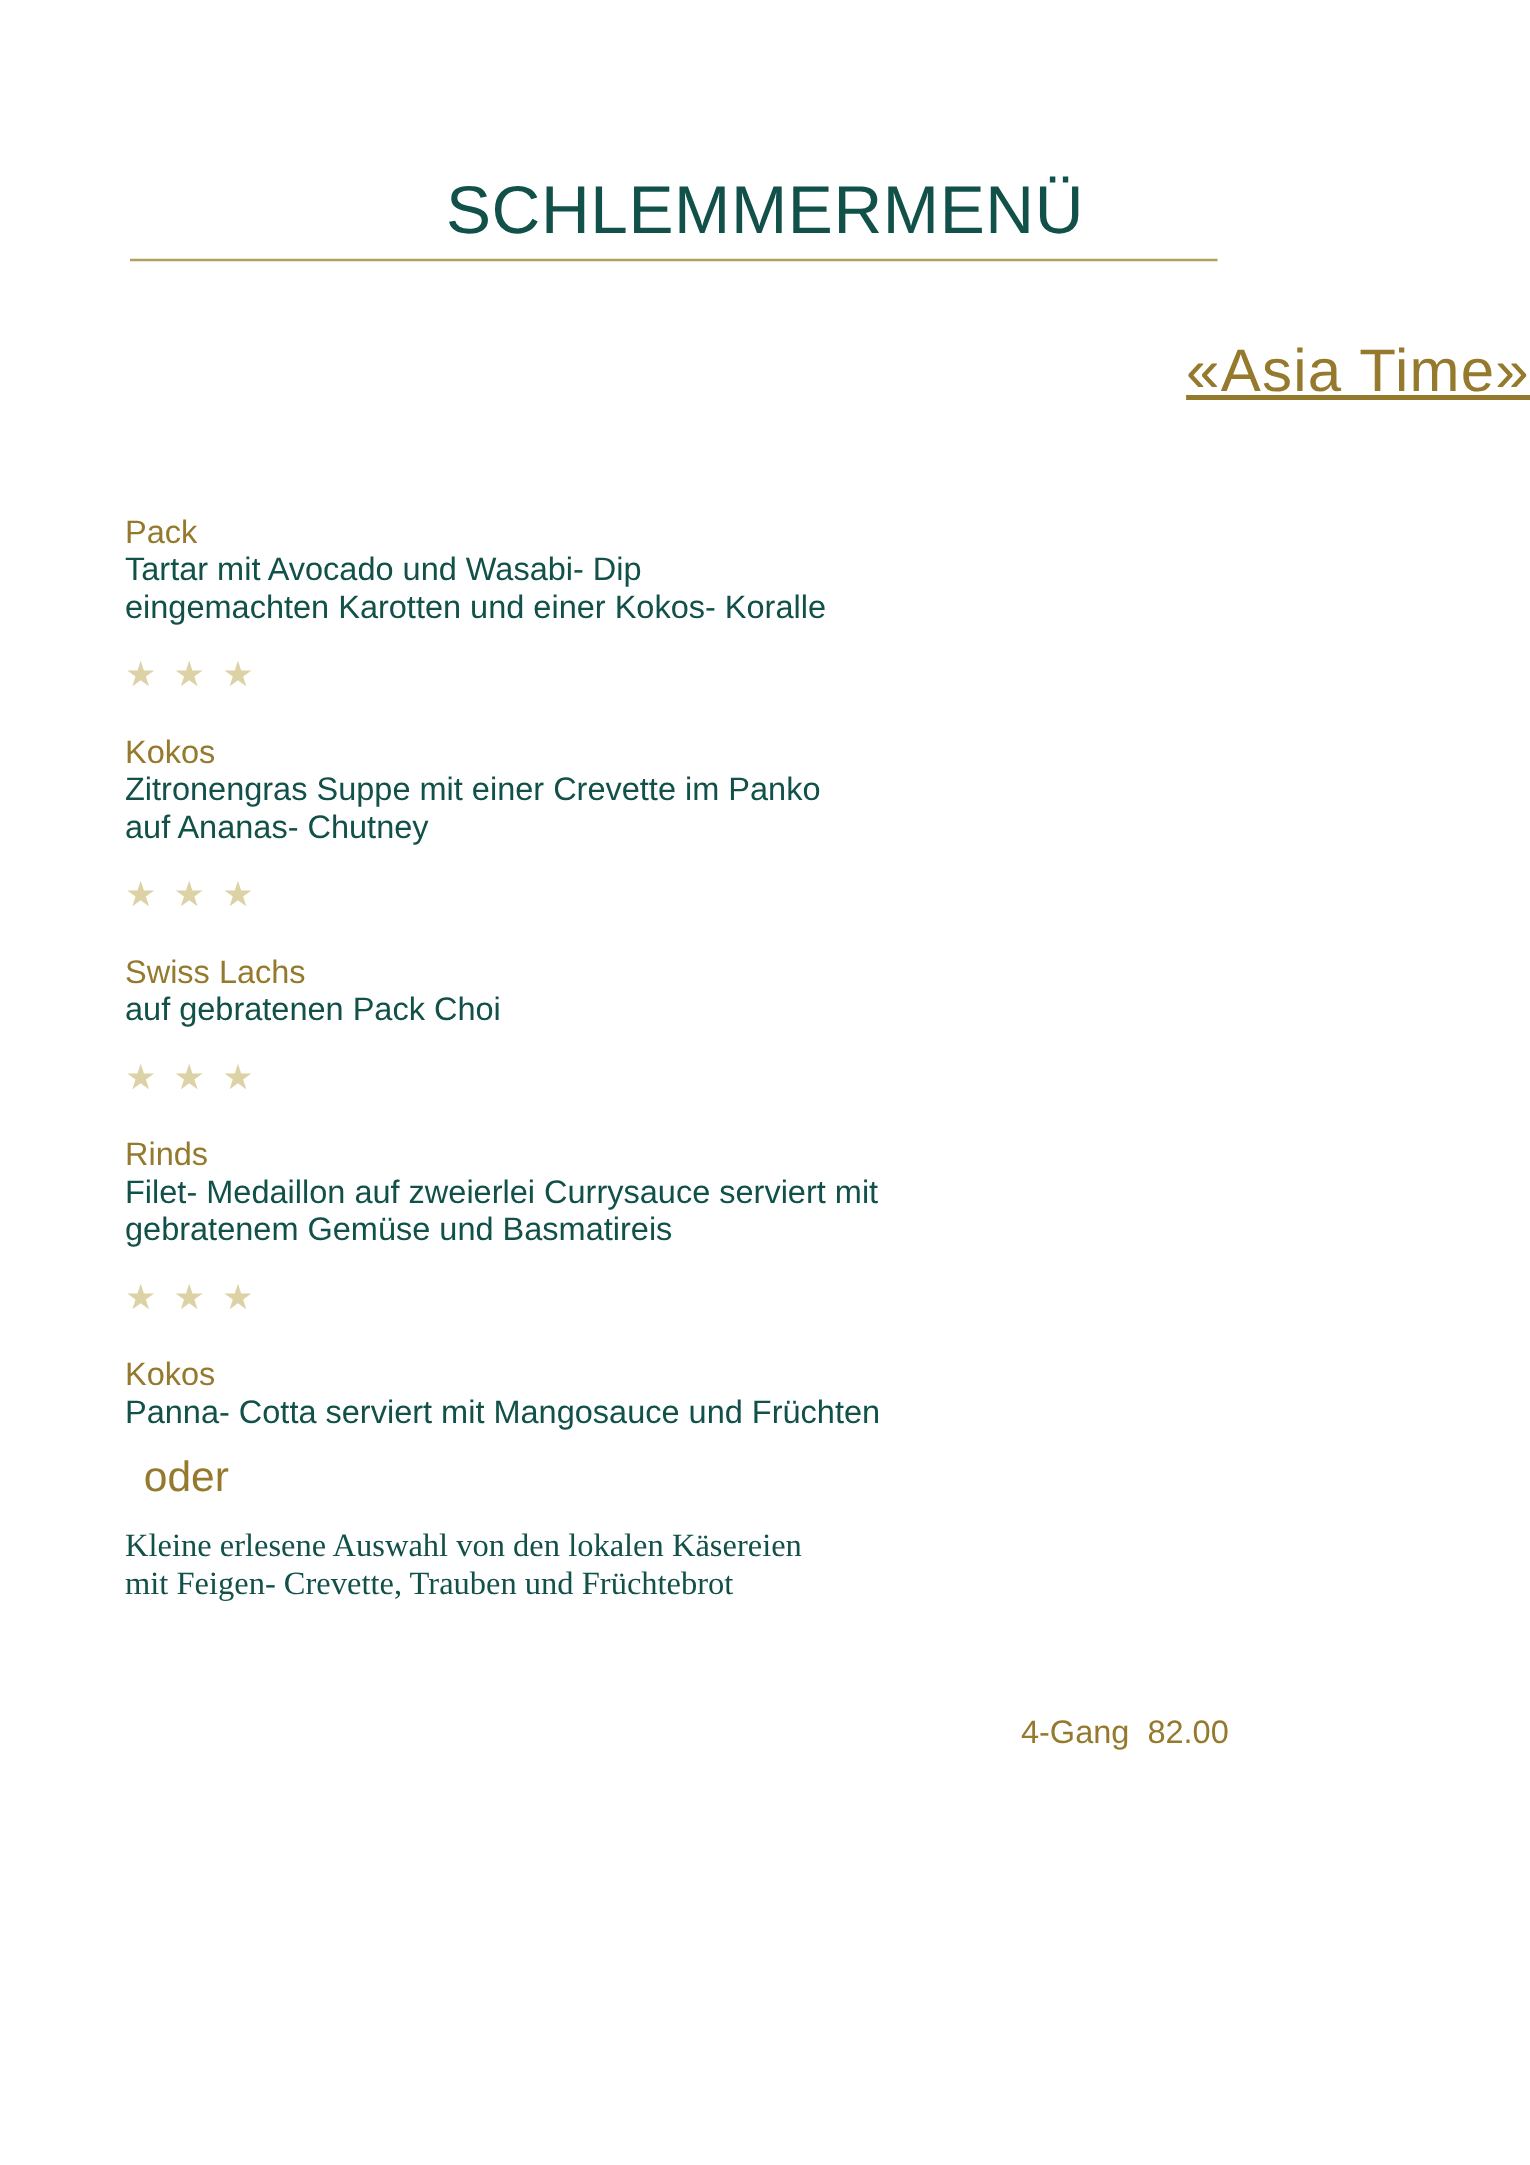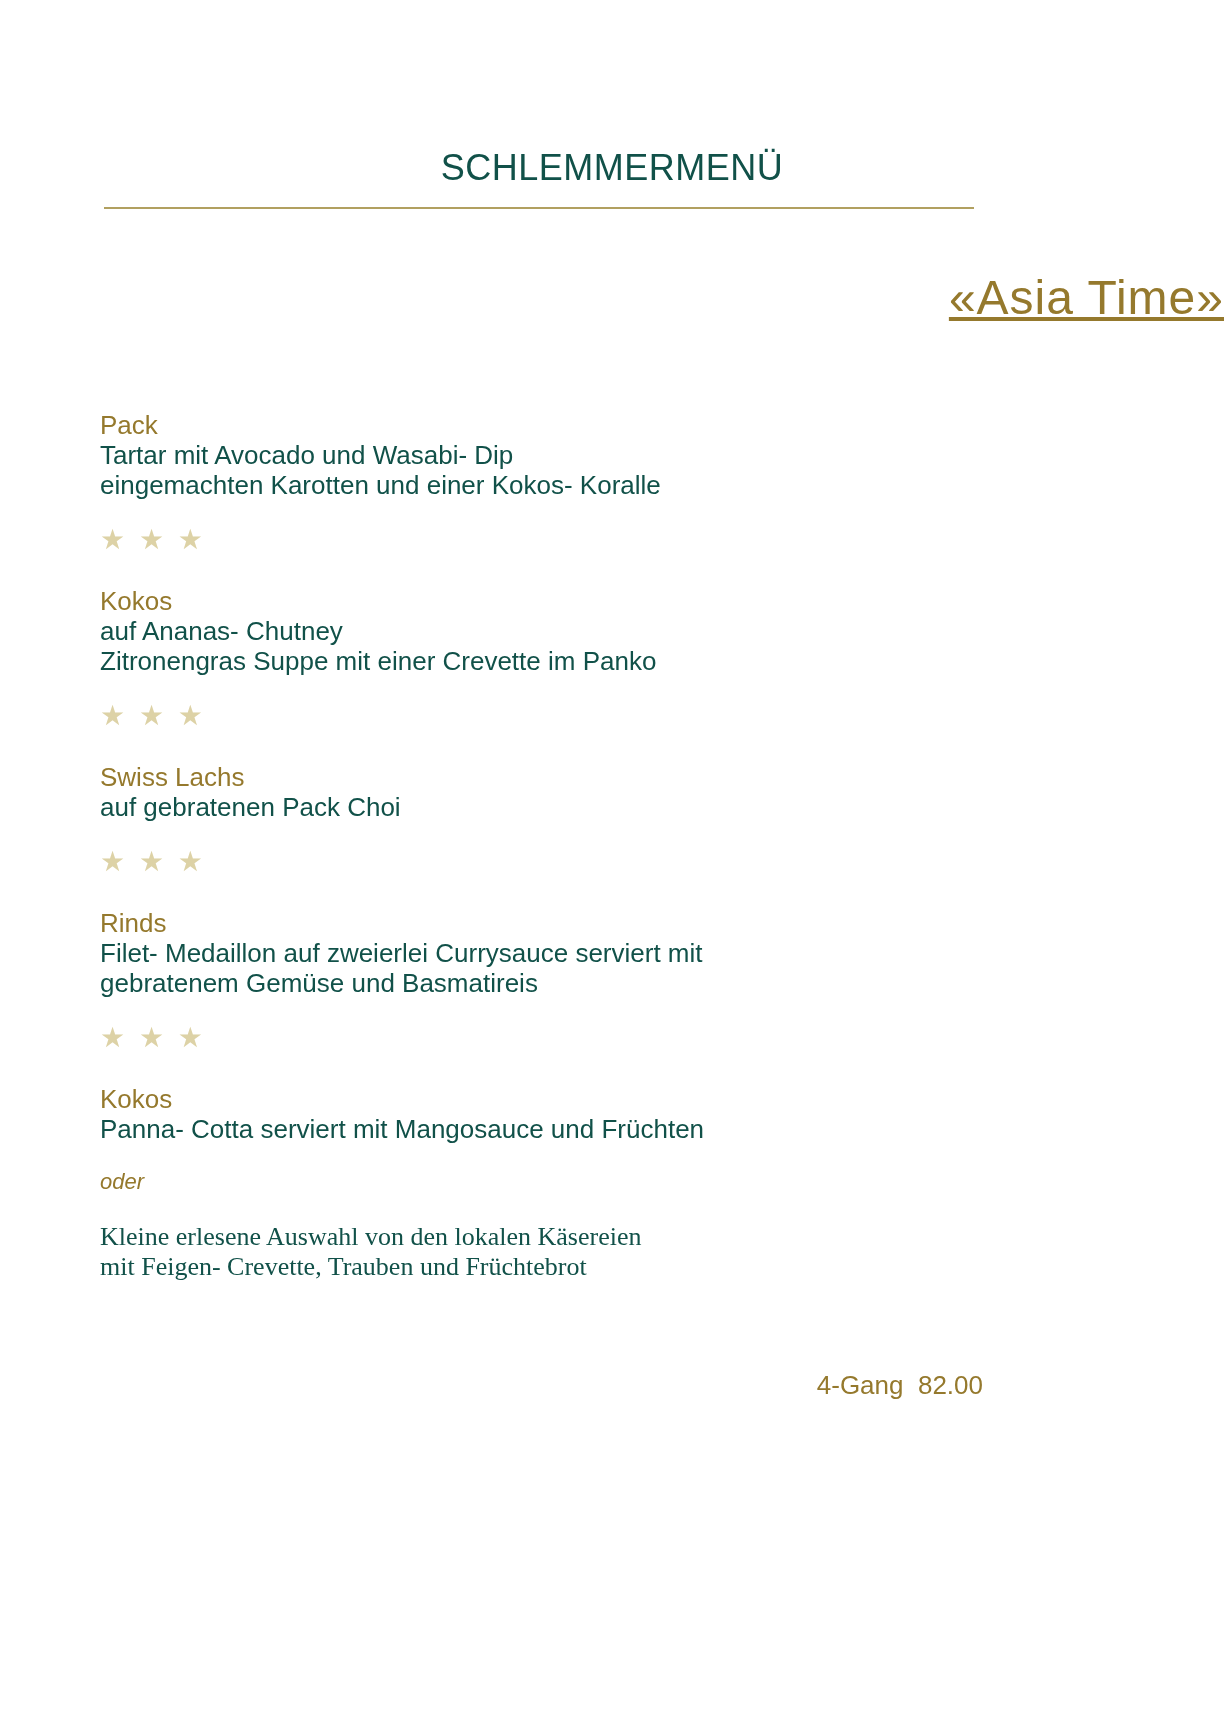--- a/index.html
+++ b/index.html
@@ -15,21 +15,21 @@
     font-family: "Liberation Sans", "DejaVu Sans", sans-serif;
     overflow: hidden;
   }
   .title {
     position: absolute;
     top: 140px;
     left: 0;
     width: 100%;
     margin: 0;
     text-align: center;
-    font-size: 36px;
+    font-size: 54px;
     font-weight: normal;
     letter-spacing: 0.5px;
     color: var(--green);
     line-height: 56px;
   }
   .title-rule {
     position: absolute;
     top: 207px;
     left: 104px;
     width: 870px;
@@ -63,25 +63,24 @@
     margin-top: 25px;
     margin-bottom: 31px;
     font-size: 28px;
     line-height: 30px;
     letter-spacing: 3px;
     color: var(--star);
   }
   .oder {
     position: absolute;
     top: 1165px;
-    left: 100px;
-    font-size: 22px;
+    left: 115px;
+    font-size: 34px;
     line-height: 34px;
     color: var(--gold);
-    font-style: italic;
   }
   .cheese {
     position: absolute;
     top: 1222px;
     left: 100px;
     width: 880px;
     font-size: 26px;
     line-height: 30px;
     color: var(--green);
     font-family: Liberation Serif, serif;
@@ -117,22 +116,22 @@
 
   <div class="courses" id="courses">
       <div class="course">
         <div class="course-name">Pack</div>
         <div class="course-line">Tartar mit Avocado und Wasabi- Dip</div>
         <div class="course-line">eingemachten Karotten und einer Kokos- Koralle</div>
       </div>
       <div class="stars">★ ★ ★</div>
       <div class="course">
         <div class="course-name">Kokos</div>
+        <div class="course-line">Zitronengras Suppe mit einer Crevette im Panko</div>
         <div class="course-line">auf Ananas- Chutney</div>
-        <div class="course-line">Zitronengras Suppe mit einer Crevette im Panko</div>
       </div>
       <div class="stars">★ ★ ★</div>
       <div class="course">
         <div class="course-name">Swiss Lachs</div>
         <div class="course-line">auf gebratenen Pack Choi</div>
       </div>
       <div class="stars">★ ★ ★</div>
       <div class="course">
         <div class="course-name">Rinds</div>
         <div class="course-line">Filet- Medaillon auf zweierlei Currysauce serviert mit</div>

